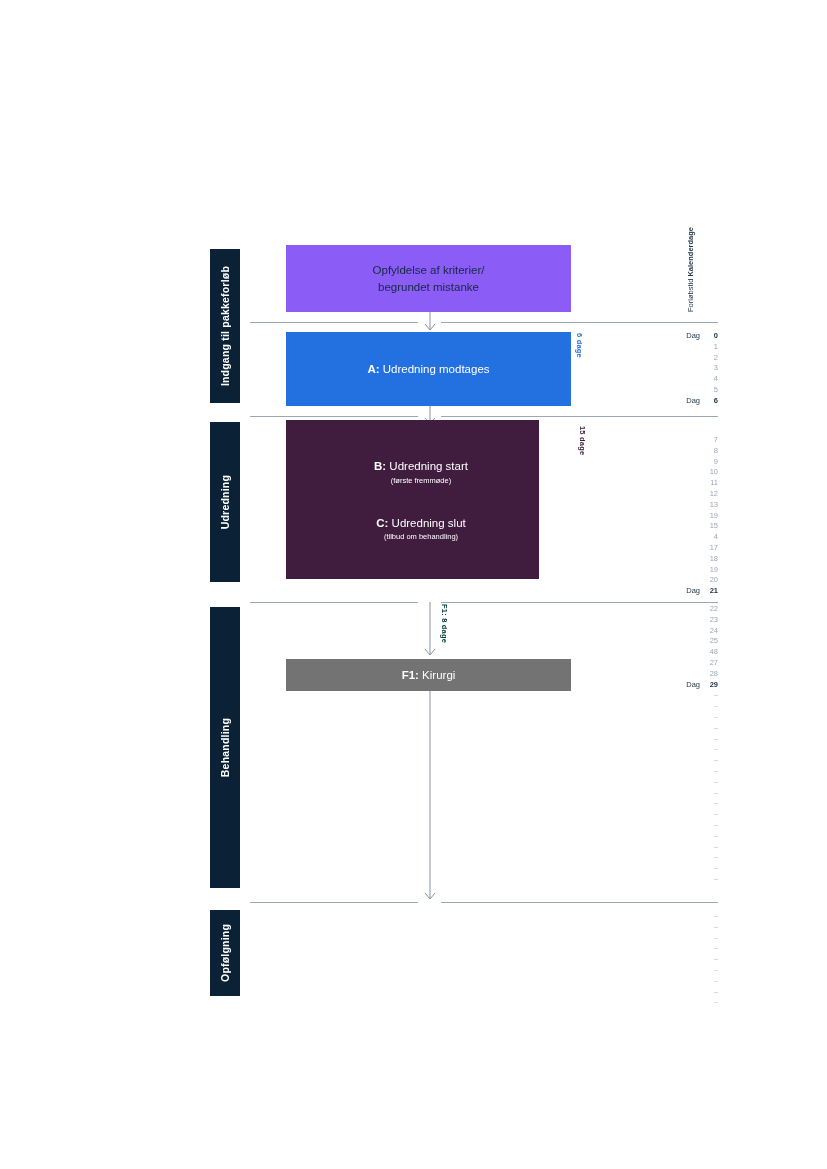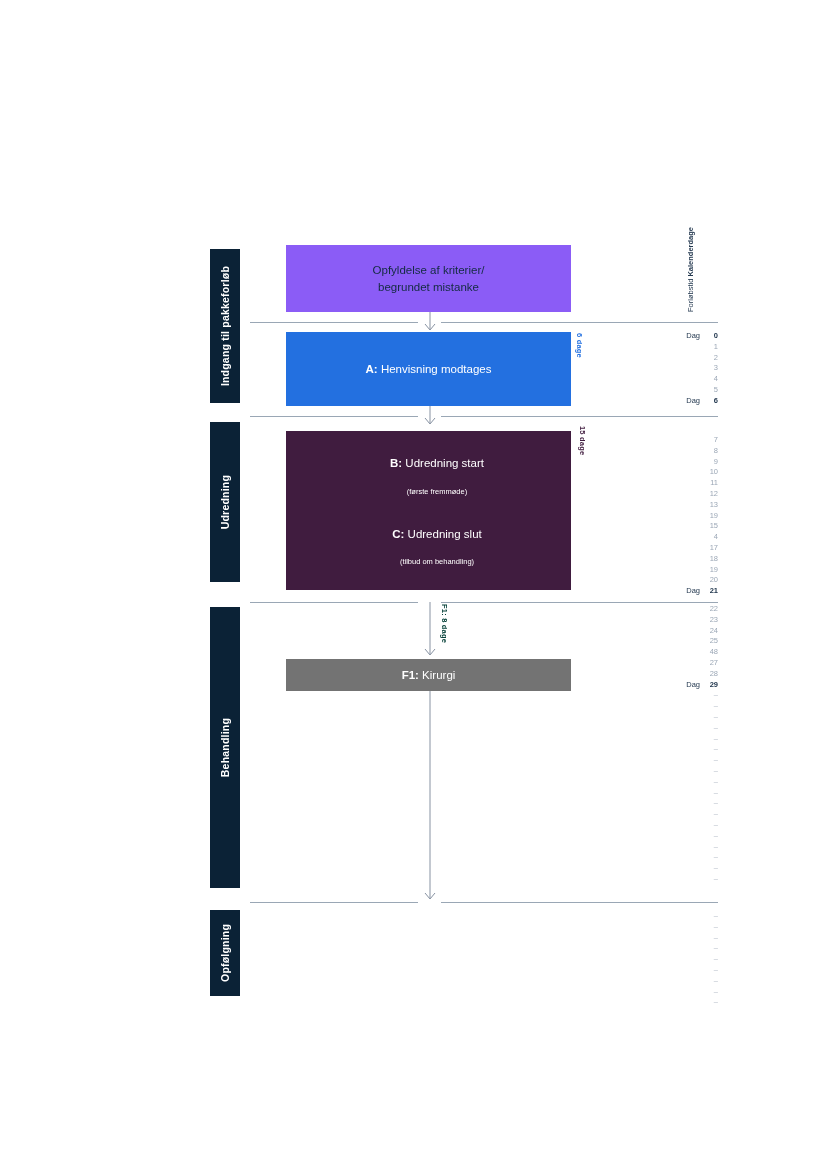--- a/index.html
+++ b/index.html
@@ -33,21 +33,21 @@
     position: absolute;
     display: flex;
     flex-direction: column;
     align-items: center;
     justify-content: center;
     text-align: center;
   }
   .stage-box .line1 { font-size: 11.5px; line-height: 1.45; }
   .stage-box .line2 { font-size: 11.5px; line-height: 1.45; }
   .stage-box b { font-weight: bold; }
-  .sub { font-size: 7.5px; margin-top: 15px; }
+  .sub { font-size: 7.5px; margin-top: 1px; }
 
   .box-criteria { background: #8b5cf6; color: #132B40; }
   .box-referral { background: #2370E0; color: #ffffff; }
   .box-workup   { background: #401C3F; color: #ffffff; }
   .box-surgery  { background: #737373; color: #ffffff; }
 
   .entry-group { margin-bottom: 0; }
   .entry-group.second { margin-top: 30px; }
 
   
@@ -119,37 +119,37 @@
 
   <div class="divider" style="left:250px; top:322px; width:168px;"></div>
   <div class="divider" style="left:441px; top:322px; width:277px;"></div>
   <svg class="arrow-svg" style="left:421px; top:312px; width:18px; height:21px;" viewBox="0 0 18 21">
     <path d="M9 0 L9 17 M4 12 L9 18 L14 12" stroke="#8792A2" stroke-width="1" fill="none"></path>
   </svg>
 
   <div class="stage-box box-referral" style="left:286px; top:332px; width:285px; height:74px;">
     <div class="line1">
       <b>A:</b>
-      <span>Henvisning modtages</span>
+      <span>Udredning modtages</span>
     </div>
   </div>
 
   <div class="dur-label dur-blue" style="left:575px; top:333px;">6 dage</div>
 
   <div class="divider" style="left:250px; top:416px; width:168px;"></div>
   <div class="divider" style="left:441px; top:416px; width:277px;"></div>
   <svg class="arrow-svg" style="left:421px; top:406px; width:18px; height:21px;" viewBox="0 0 18 21">
     <path d="M9 0 L9 17 M4 12 L9 18 L14 12" stroke="#8792A2" stroke-width="1" fill="none"></path>
   </svg>
 
   <div class="phase-bar" style="left:210px; top:422px; width:30px; height:160px;">
     <span class="phase-label">Udredning</span>
   </div>
 
-  <div class="stage-box box-workup" style="left:286px; top:431px; width:285px; height:159px;padding-left:17px;">
+  <div class="stage-box box-workup" style="left:286px; top:420px; width:253px; height:159px;padding-left:17px;">
     <div class="entry-group">
       <div class="line1">
         <b>B:</b>
         <span>Udredning start</span>
       </div>
       <div class="sub">(første fremmøde)</div>
     </div>
     <div class="entry-group second">
       <div class="line1">
         <b>C:</b>

